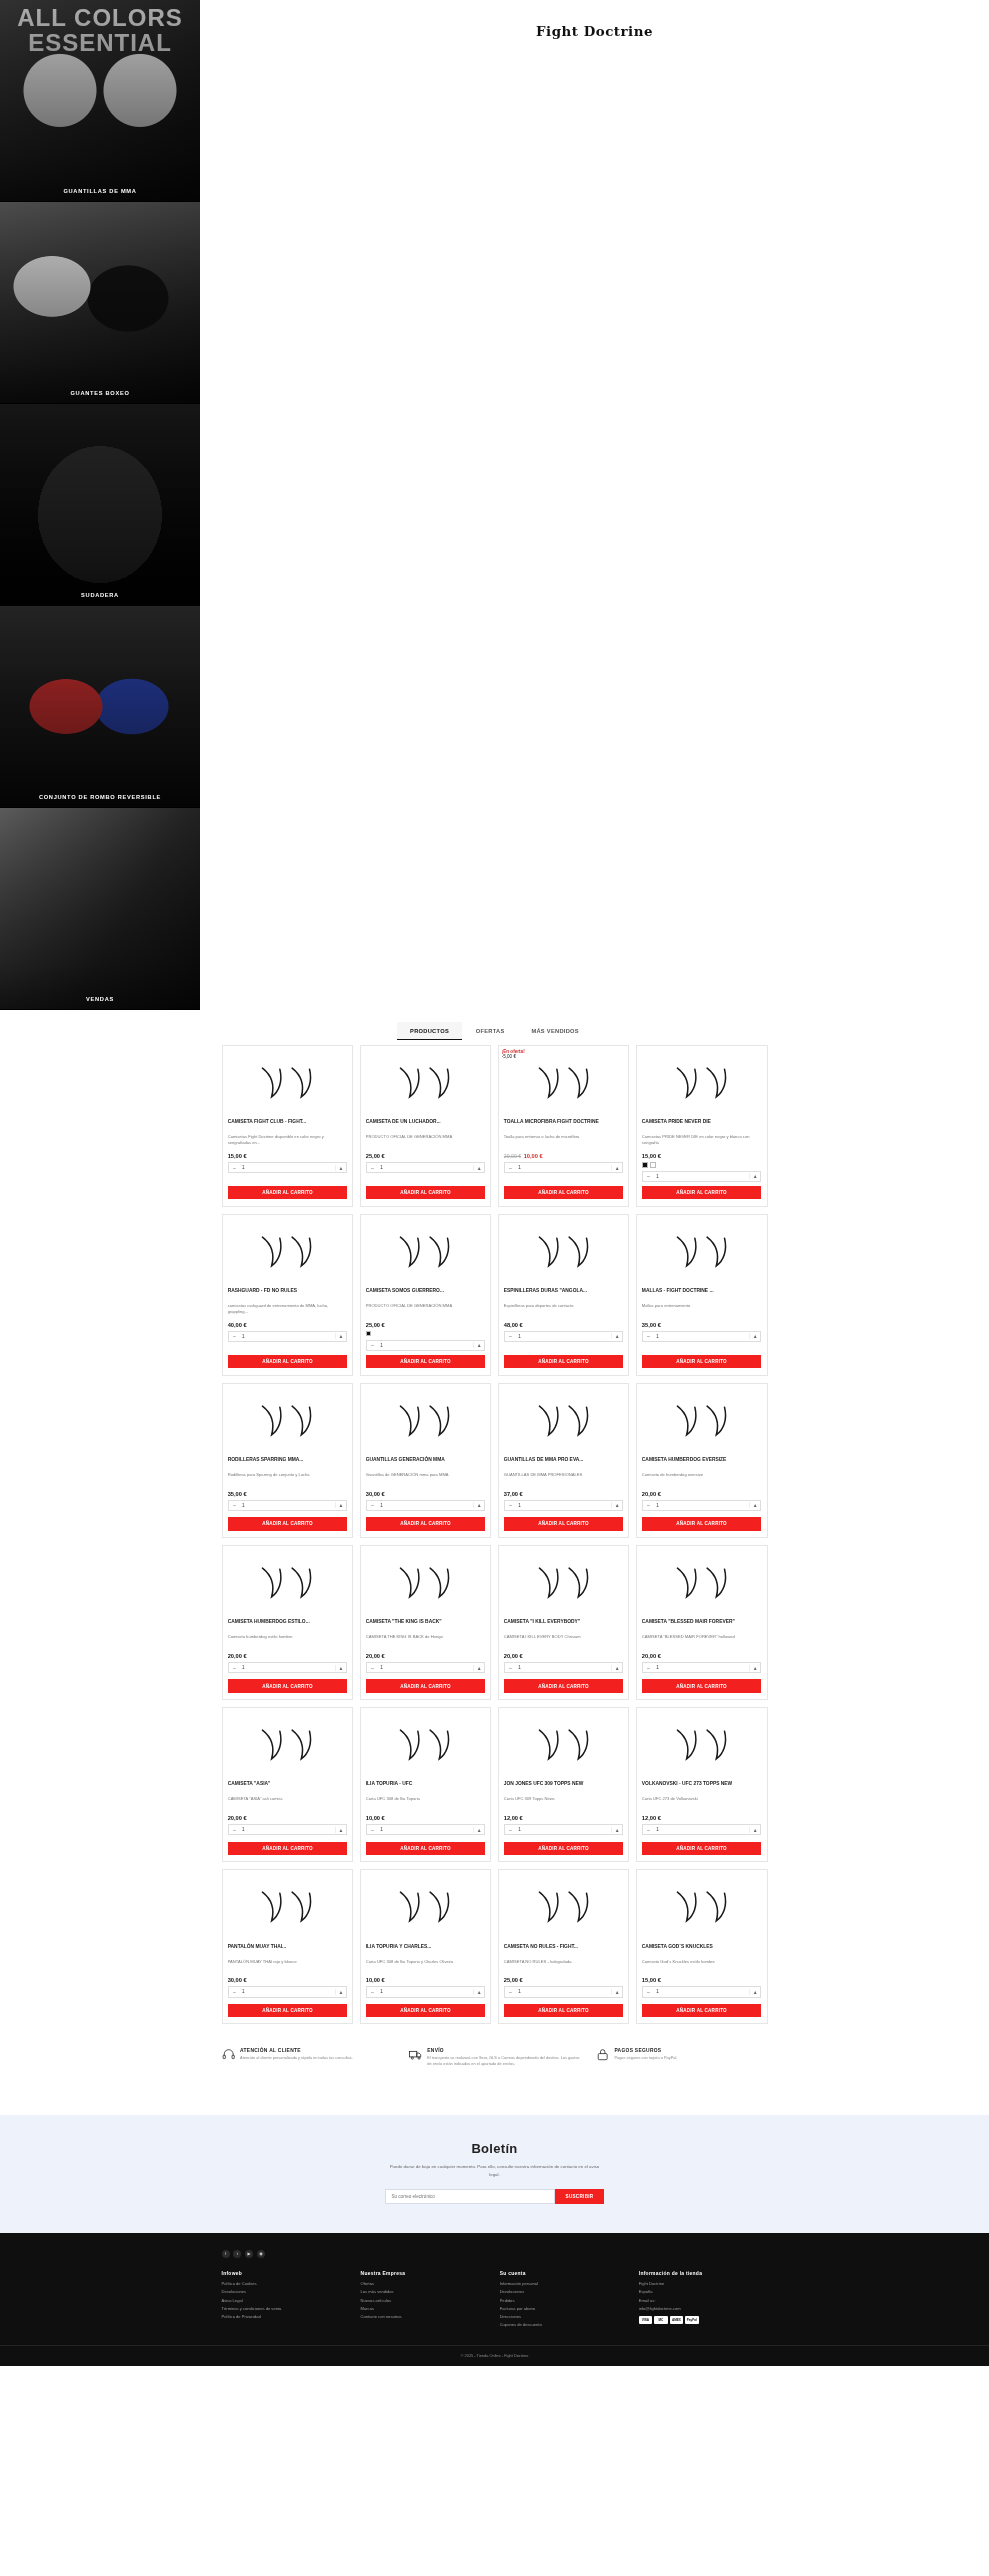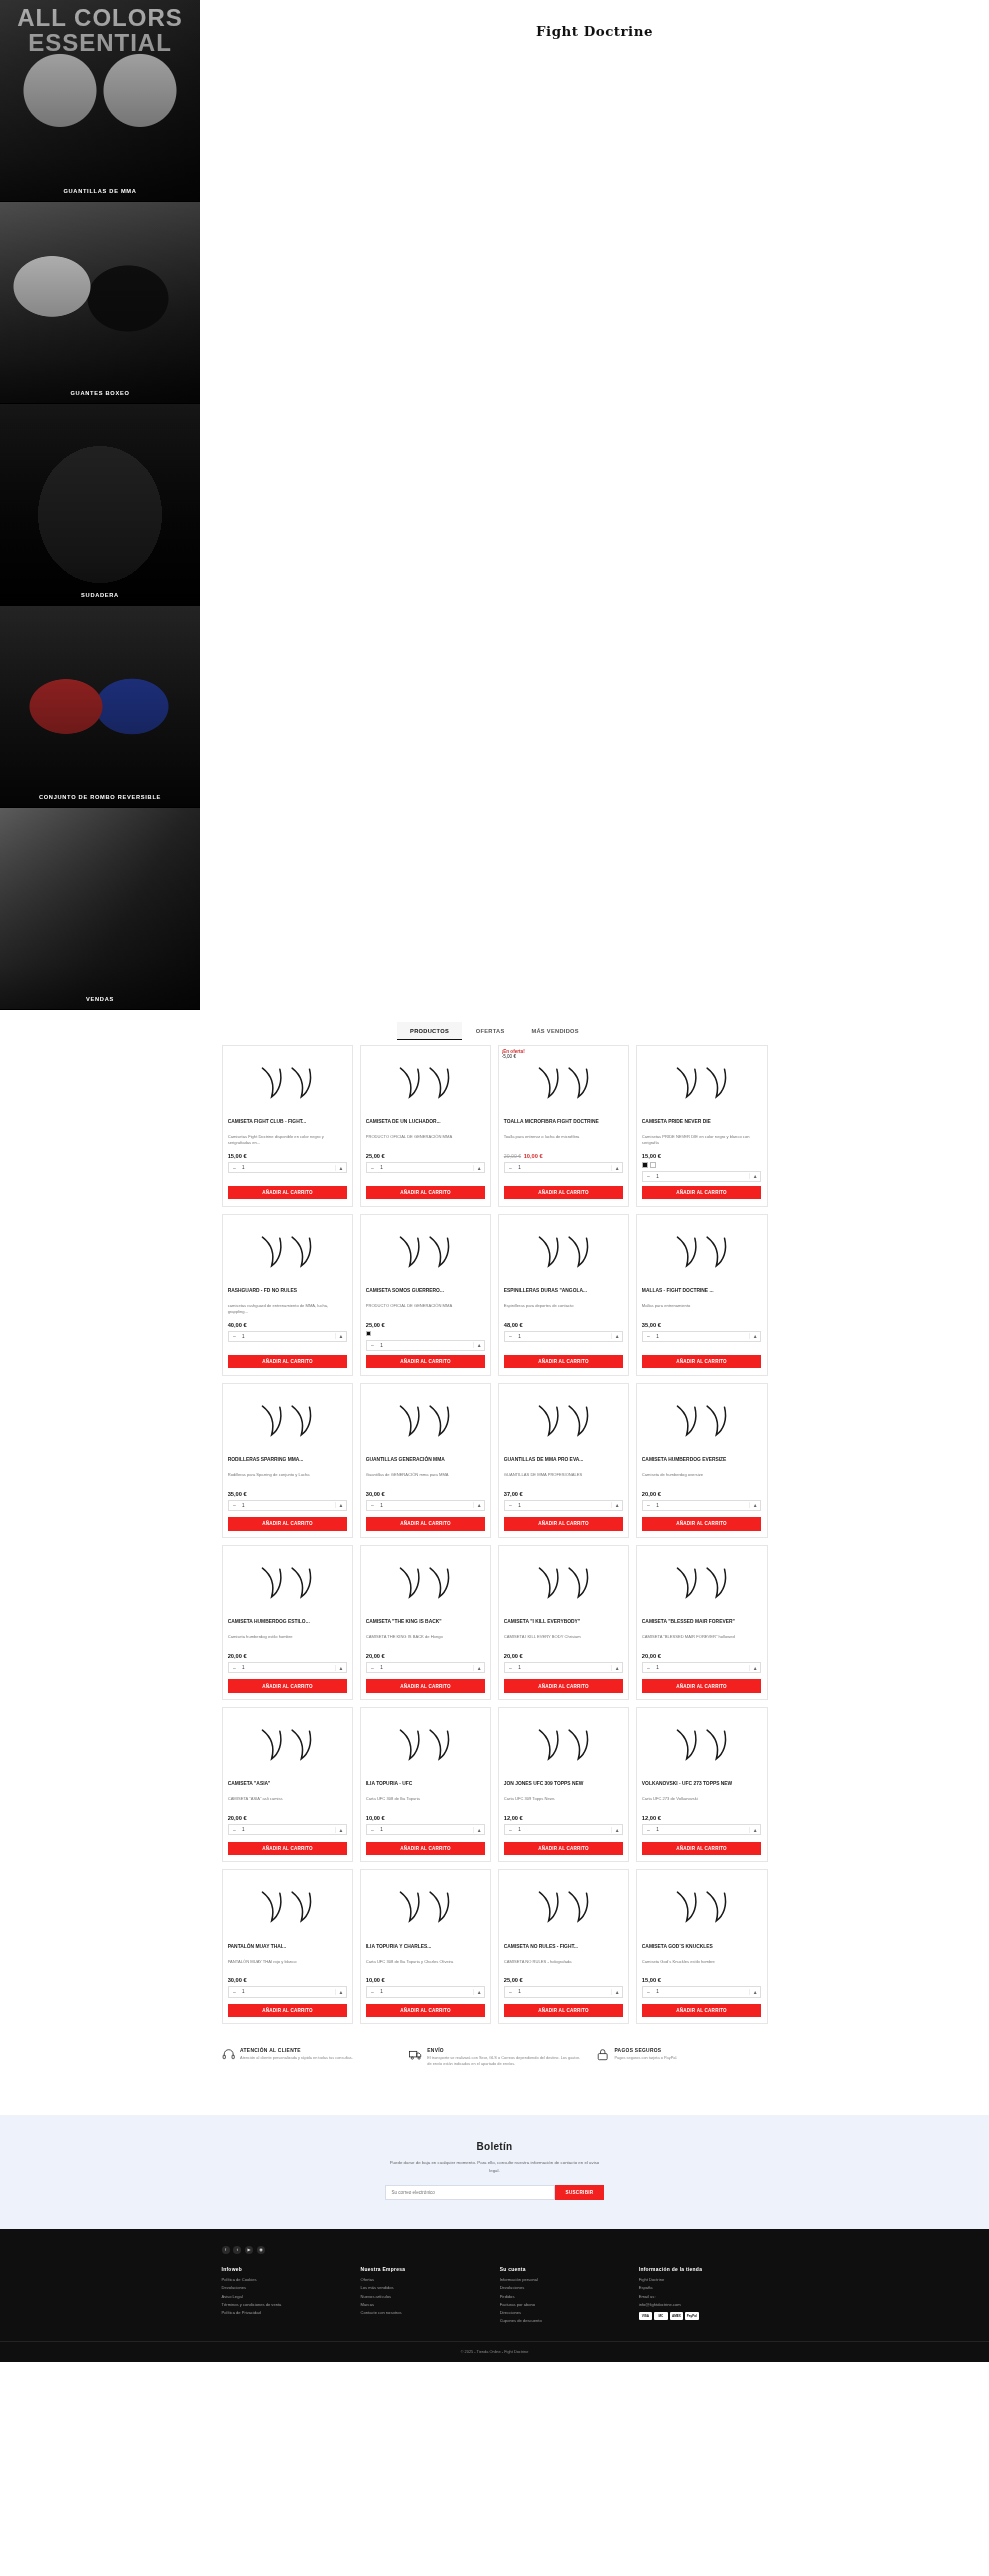--- a/index.html
+++ b/index.html
@@ -102,21 +102,21 @@
 
   
   .reassure { width:546px; margin:24px auto 0; display:grid; grid-template-columns:repeat(3,1fr); gap:15.5px; }
   .re { display:flex; gap:5.2px; align-items:flex-start; }
   .re .ico { width:13.4px; height:13.4px; flex:0 0 13.4px; color:#222; }
   .re h4 { margin:0 0 1.5px; font-size:4.9px; letter-spacing:0.3px; text-transform:uppercase; }
   .re p { margin:0; font-size:3.9px; color:#888; line-height:1.5; }
 
   
   .newsletter { width:989px; background:#eef2fb; padding:26px 0 29px; margin-top:28px; text-align:center; }
-  .newsletter h3 { margin:0 0 7.2px; font-size:10px; letter-spacing:0.3px; color:#222; }
+  .newsletter h3 { margin:0 0 7.2px; font-size:13px; letter-spacing:0.3px; color:#222; }
   .newsletter p { margin:0 auto 10.3px; font-size:4.4px; color:#666; line-height:1.7; max-width:216px; }
   .nl-form { display:flex; justify-content:center; }
   .nl-form input {
     width:170px; height:15.5px; border:0.5px solid #d7dce8; background:#fff; padding:0 5.2px;
     font-size:4.6px; color:#333; font-family:"Liberation Sans", sans-serif;
   }
   .nl-form button {
     height:15.5px; background:#f32020; color:#fff; border:0; padding:0 10.3px; font-size:4.6px;
     font-weight:bold; letter-spacing:0.3px; cursor:pointer; text-transform:uppercase;
   }

